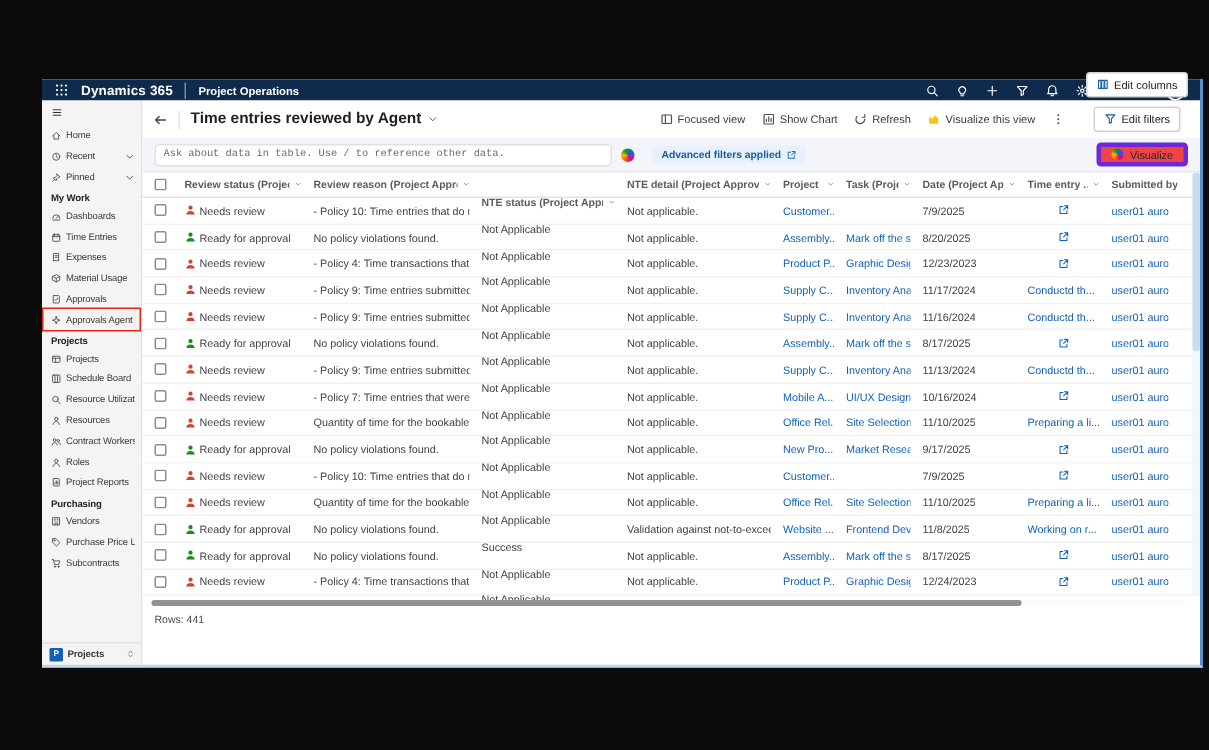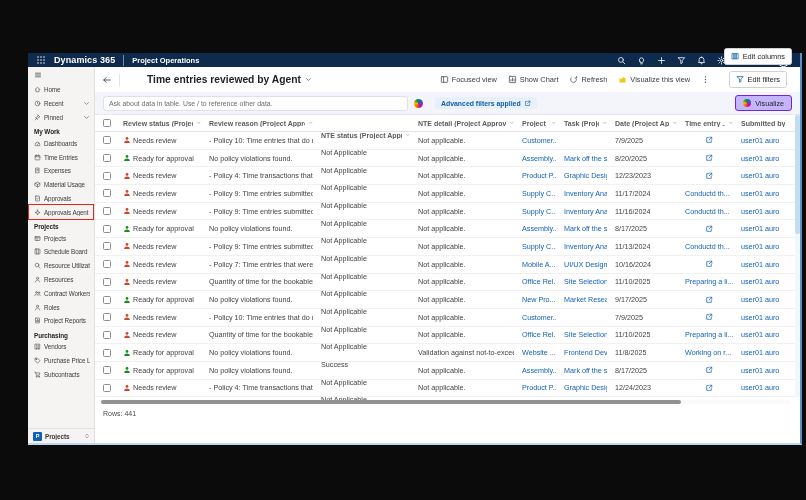--- a/index.html
+++ b/index.html
@@ -41,48 +41,48 @@
   .p-badge{width:9px;height:9px;background:#1160b7;color:#fff;font-size:5.5px;font-weight:bold;display:flex;align-items:center;justify-content:center;border-radius:1px;}
   .sb-bottom-label{font-weight:bold;font-size:6.4px;flex:1;white-space:nowrap;overflow:hidden;}
   .updown{width:6px;height:8px;color:#605e5c;}
 
   
   .content{flex:1;min-width:0;display:flex;flex-direction:column;background:#fff;}
   .cmdbar{flex:none;height:25px;display:flex;align-items:center;padding:0 8px 0 7px;}
   .cmd-icon-btn{display:inline-flex;cursor:pointer;}
   .back-btn{width:10px;height:10px;color:#424242;}
   .cmd-divider{width:1px;height:12px;background:#e1e1e1;margin:0 7px;}
-  .title-wrap{display:flex;align-items:center;gap:4px;cursor:pointer;margin-left:20px;}
+  .title-wrap{display:flex;align-items:center;gap:4px;cursor:pointer;}
   .page-title{font-size:10.3px;font-weight:bold;color:#1f1f1f;white-space:nowrap;}
   .title-chev{width:7px;height:7px;color:#424242;}
   .cmd-right{margin-left:auto;display:flex;align-items:center;gap:11px;}
   .cmd-item{display:flex;align-items:center;gap:3px;font-size:7.4px;color:#3b3b3b;white-space:nowrap;cursor:pointer;}
   .cmd-item .icn{width:9px;height:9px;color:#4f4f4f;}
   .btn-group{display:flex;align-items:center;gap:6px;margin-left:3px;flex-direction:column;}
   .btn{height:17px;border:1px solid #d1d1d1;border-radius:2.5px;background:#fff;display:flex;align-items:center;gap:3px;
        padding:0 6px;font-size:7.4px;color:#242424;white-space:nowrap;cursor:pointer;}
   .btn .icn{width:8.5px;height:8.5px;color:#115ea3;}
   .share-btn{height:17px;background:#1267b4;border-radius:2.5px;color:#fff;display:flex;align-items:center;gap:3px;
        padding:0 6px;font-size:7.4px;white-space:nowrap;cursor:pointer;}
   .share-btn .icn{width:8.5px;height:8.5px;color:#fff;}
   .share-sep{width:1px;height:10px;background:rgba(255,255,255,.45);margin:0 2px;}
   .share-chev{width:6px !important;height:6px !important;}
 
   
   .copilotbar{flex:none;height:23px;background:#f4f4fb;border-bottom:1px solid #e9e7f2;display:flex;align-items:center;padding:0 8px;}
   .ask-input{width:305px;height:15px;background:#fff;border:1px solid #e1e0e6;border-radius:3px;font-size:6.9px;color:#6b6b6b;
-             padding:0 5px;outline:none;font-family:Liberation Sans, sans-serif;}
+             padding:0 5px;outline:none;font-family:Liberation Mono, monospace;}
   .ask-input::placeholder{color:#6b6b6b;}
   .copilot-swirl{width:9px;height:9px;border-radius:50%;flex:none;
       background:conic-gradient(from 30deg,#0f6cbd,#8331cc,#e3008c,#f7630c,#ffb900,#13a10e,#0f6cbd);}
   .ask-swirl{margin-left:6px;}
   .chip{display:flex;align-items:center;gap:3px;margin-left:12px;background:#e8f1fb;border-radius:2px;padding:2.5px 6px;
         font-size:6.9px;font-weight:bold;color:#115ea3;cursor:pointer;white-space:nowrap;}
   .chip .icn{width:7px;height:7px;color:#115ea3;}
-  .visualize-btn{margin-left:auto;height:16px;border:1px solid #6d28d9;border-radius:3px;background:#c4b5fd;display:flex;
+  .visualize-btn{margin-left:auto;height:16px;border:3px solid #6d28d9;border-radius:3px;background:#ef4444;display:flex;
         align-items:center;gap:4px;padding:0 7px;font-size:7.2px;color:#242424;cursor:pointer;white-space:nowrap;}
   .visualize-btn .copilot-swirl{width:8px;height:8px;}
 
   
   .grid-wrap{flex:none;position:relative;}
   .grid-head{display:flex;align-items:center;height:17px;border-bottom:1px solid #e4e4e4;color:#5c5c5c;font-size:7px;font-weight:bold;}
   .grid-row{display:flex;align-items:center;height:17.7px;border-bottom:1px solid #f1f1f1;font-size:7.2px;color:#424242;background:#fff;}
   .cell{display:flex;align-items:center;gap:2px;padding:0 4px;overflow:hidden;white-space:nowrap;min-width:0;}
   .cell span{overflow:hidden;white-space:nowrap;}
   .c0{width:24px;justify-content:center;flex:none;}

